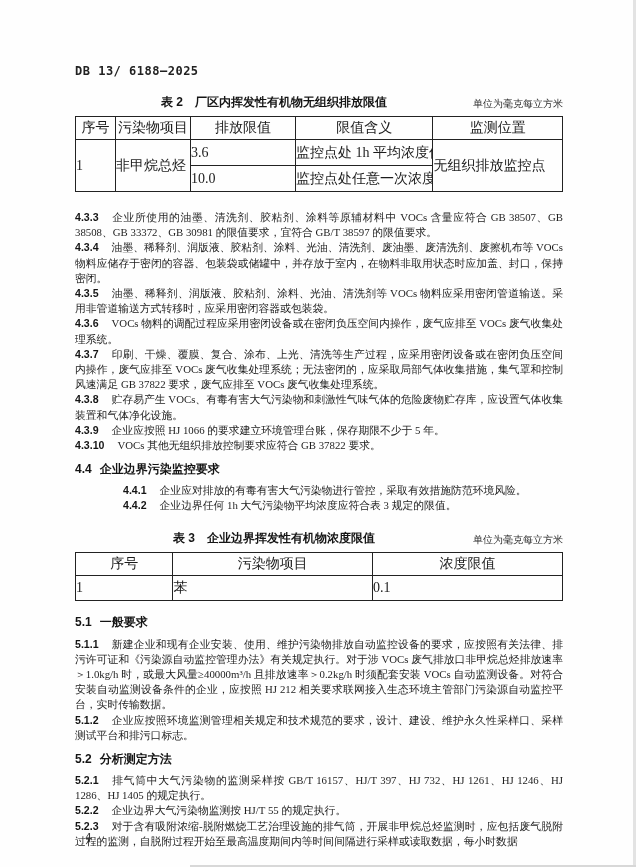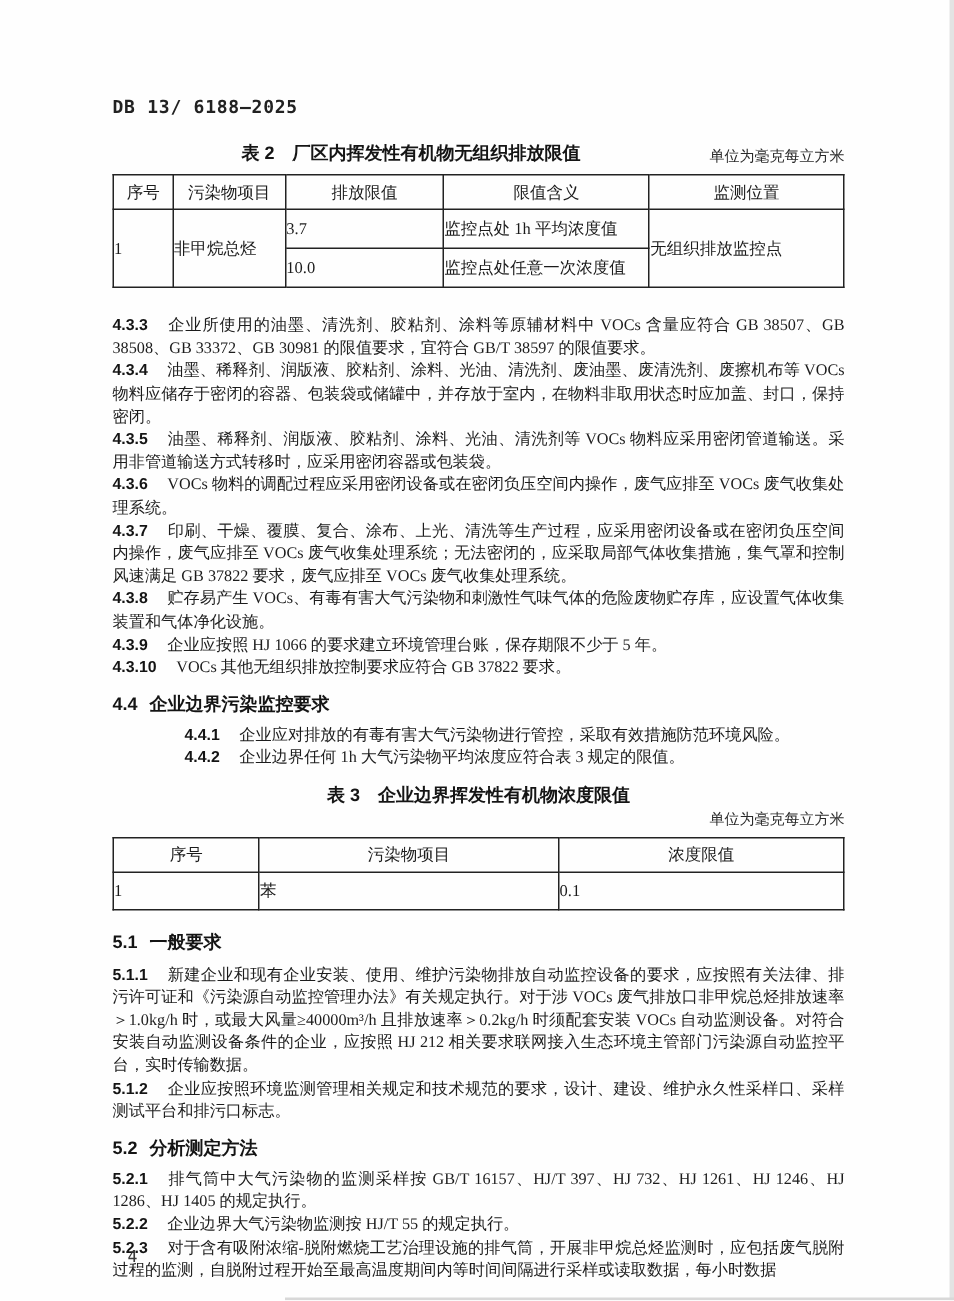--- a/index.html
+++ b/index.html
@@ -15,39 +15,39 @@
     position:absolute;left:75px;top:0;width:488px;
   }
   .doc-header{
     margin-top:64px;
     font-family:"DejaVu Sans Mono","Liberation Mono",monospace;
     font-weight:bold;font-size:12px;letter-spacing:0.5px;color:#222;
   }
   .tbl-caption{
     display:flex;align-items:flex-end;margin-top:16px;
   }
-  .tbl-caption.second{margin-top:8px;flex-direction:column;}
+  .tbl-caption.second{}
   .tbl-title{
     margin:0 auto;
     font-family:"Liberation Sans","DejaVu Sans",sans-serif;
     font-weight:bold;font-size:12px;color:#151515;
   }
   .tbl-unit{
     font-size:10px;color:#2a2a2a;white-space:nowrap;
   }
   table{
     width:100%;margin-top:5px;
     border-collapse:collapse;
     border:1.6px solid #111;
     table-layout:fixed;
   }
   th,td{
     border:1px solid #222;
     font-weight:normal;
-    font-size:11px;
+    font-size:14px;
     vertical-align:middle;
     padding:0;color:#1b1b1b;
     overflow:hidden;white-space:nowrap;
   }
   .t2 .hrow th{height:22px;}
   .t2 .drow td{height:25px;}
   .t3 .hrow th{height:22px;}
   .t3 .drow td{height:24px;}
   .clauses{margin-top:18px;}
   .clause{
@@ -107,21 +107,21 @@
           <tr class="hrow">
         <th>序号</th>
         <th>污染物项目</th>
         <th>排放限值</th>
         <th>限值含义</th>
         <th>监测位置</th>
       </tr>
       <tr class="drow">
         <td rowspan="2">1</td>
         <td rowspan="2">非甲烷总烃</td>
-        <td>3.7</td>
+        <td>3.6</td>
         <td>监控点处 1h 平均浓度值</td>
         <td rowspan="2">无组织排放监控点</td>
       </tr>
       <tr class="drow">
         <td>10.0</td>
         <td>监控点处任意一次浓度值</td>
       </tr>
     </tbody>
       </table>
 

